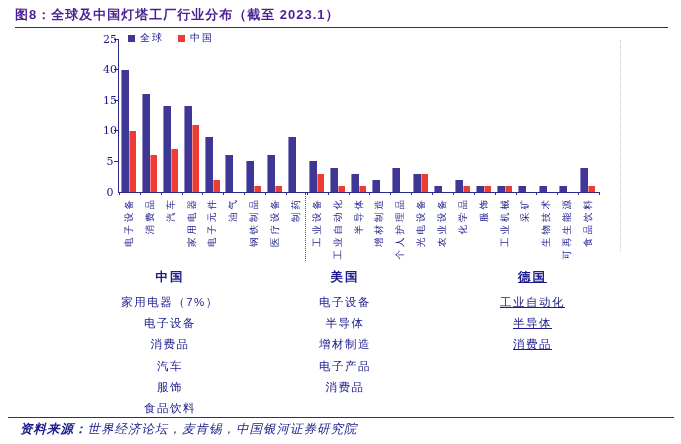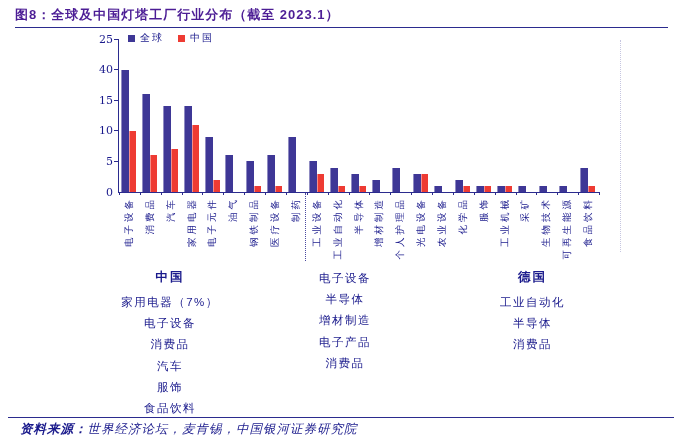--- a/index.html
+++ b/index.html
@@ -8,21 +8,21 @@
 
   
   .fig-title{position:absolute;left:15px;top:6px;font-size:13px;font-weight:bold;
              color:#4c1d95;letter-spacing:1px;}
   .title-rule{position:absolute;left:15px;top:27px;width:653px;height:1px;background:#2b2b8e;}
 
   
   .plot{position:absolute;left:118px;top:39px;width:480px;height:153px;
         border-left:1px solid #2b2b8e;border-bottom:1px solid #2b2b8e;}
   .ytick{position:absolute;width:4px;height:1px;background:#2b2b8e;left:-5px;}
-  .ylabel{position:absolute;right:486px;width:30px;text-align:right;font-size:11px;
+  .ylabel{position:absolute;right:474px;width:30px;text-align:center;font-size:11px;
           color:#1a1a8c;font-family:"DejaVu Serif",serif;line-height:11px;}
   .xtick{position:absolute;width:1px;height:3px;background:#2b2b8e;top:100%;}
   .groups{position:absolute;left:0;top:0;width:100%;height:100%;display:flex;}
   .group{flex:1 1 0;position:relative;}
   .bar{position:absolute;bottom:0;box-shadow:inset 1px 0 0 rgba(255,255,255,0.42);}
   .bar.s0{left:2px;width:8px;}
   .bar.s1{left:10px;width:7px;}
   .legend{position:absolute;left:128px;top:31px;display:flex;gap:14px;align-items:center;
           font-size:10px;color:#1a1a8c;letter-spacing:2px;}
   .legend-entry{display:flex;align-items:center;gap:5px;}
@@ -34,21 +34,21 @@
   .artifact-a{position:absolute;left:305px;top:193px;height:68px;width:0;
               border-left:1px dotted #4a4aa0;}
   .artifact-b{position:absolute;left:620px;top:40px;height:212px;width:0;
               border-left:1px dotted #9898c8;opacity:.55;}
 
   
   .countries{position:absolute;left:0;top:268px;width:681px;}
   .country-col{position:absolute;text-align:center;color:#1a1a8c;}
   .country-col.c0{left:70px;width:200px;}
   .country-col.c1{left:250px;width:190px;}
-  .country-col.c2{left:435px;width:195px;}
+  .country-col.c2{left:435px;width:195px;text-decoration:underline;}
   .country-title{font-size:12.5px;font-weight:bold;letter-spacing:2px;height:18px;
                  line-height:18px;margin-bottom:6px;}
   .country-item{font-size:11.5px;letter-spacing:1.5px;height:21.2px;line-height:21.2px;}
 
   
   .footer-rule{position:absolute;left:8px;top:417px;width:666px;height:1px;background:#2b2b8e;}
   .source-line{position:absolute;left:20px;top:421px;font-family:"DejaVu Serif",serif;
                font-style:italic;font-size:12.5px;color:#1a1a8c;letter-spacing:1px;}
   .source-label{font-weight:bold;}
 </style>
@@ -223,20 +223,21 @@
     <div class="country-col c0">
       <div class="country-title">中国</div>
       <div class="country-item">家用电器（7%）</div>
       <div class="country-item">电子设备</div>
       <div class="country-item">消费品</div>
       <div class="country-item">汽车</div>
       <div class="country-item">服饰</div>
       <div class="country-item">食品饮料</div>
     </div>
     <div class="country-col c1">
+      <div class="country-title">美国</div>
       <div class="country-item">电子设备</div>
       <div class="country-item">半导体</div>
       <div class="country-item">增材制造</div>
       <div class="country-item">电子产品</div>
       <div class="country-item">消费品</div>
     </div>
     <div class="country-col c2">
       <div class="country-title">德国</div>
       <div class="country-item">工业自动化</div>
       <div class="country-item">半导体</div>

